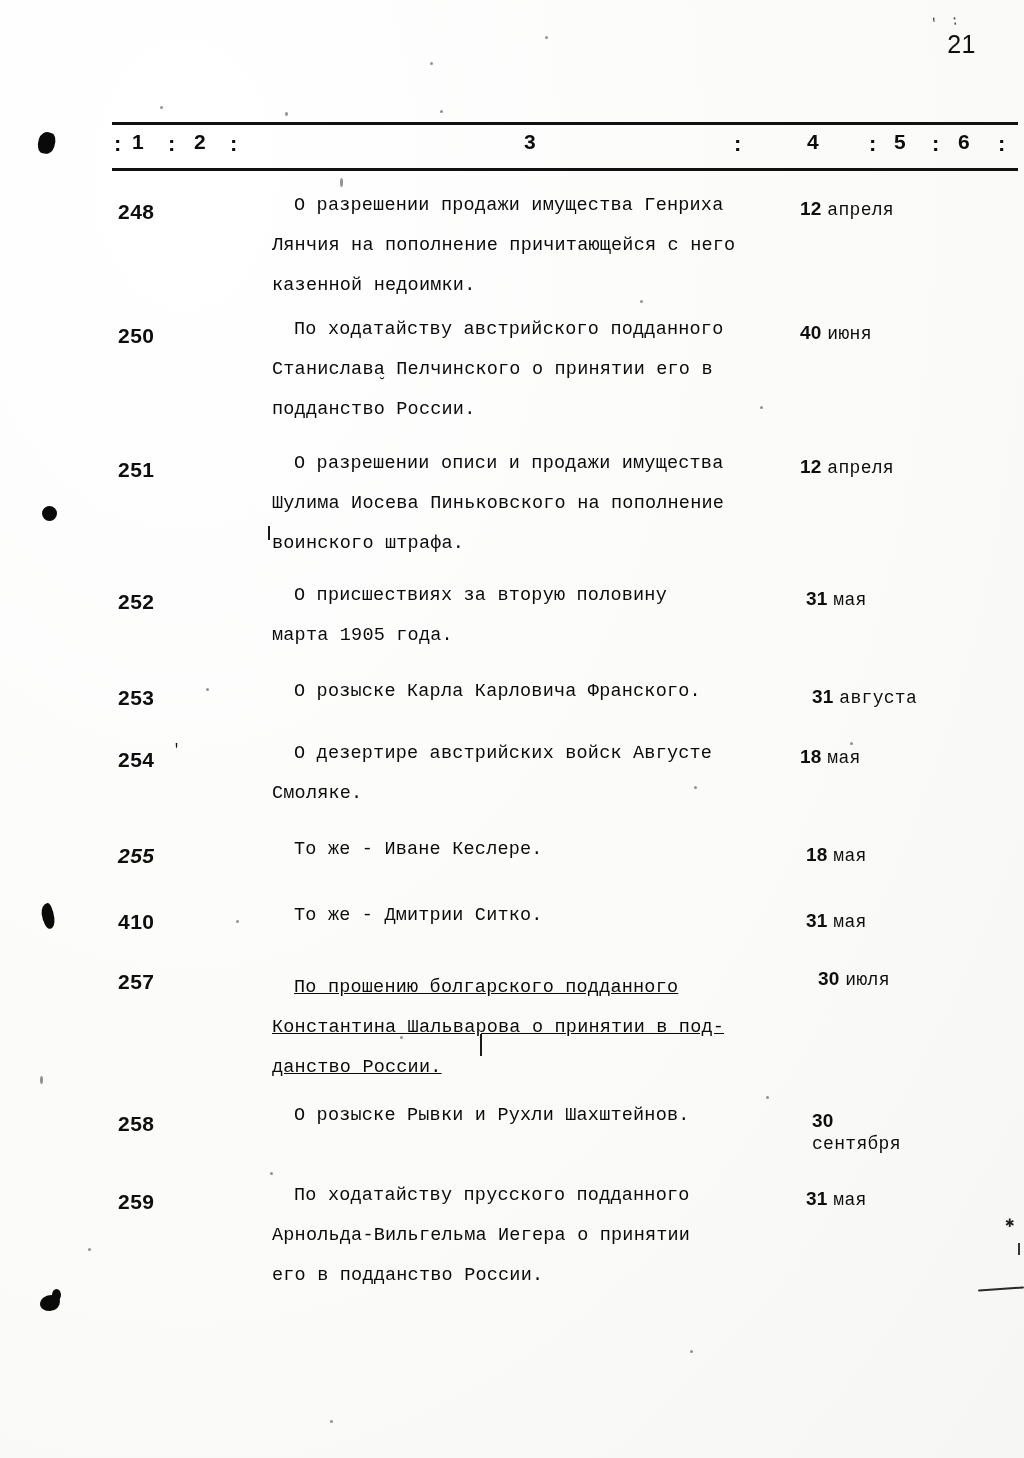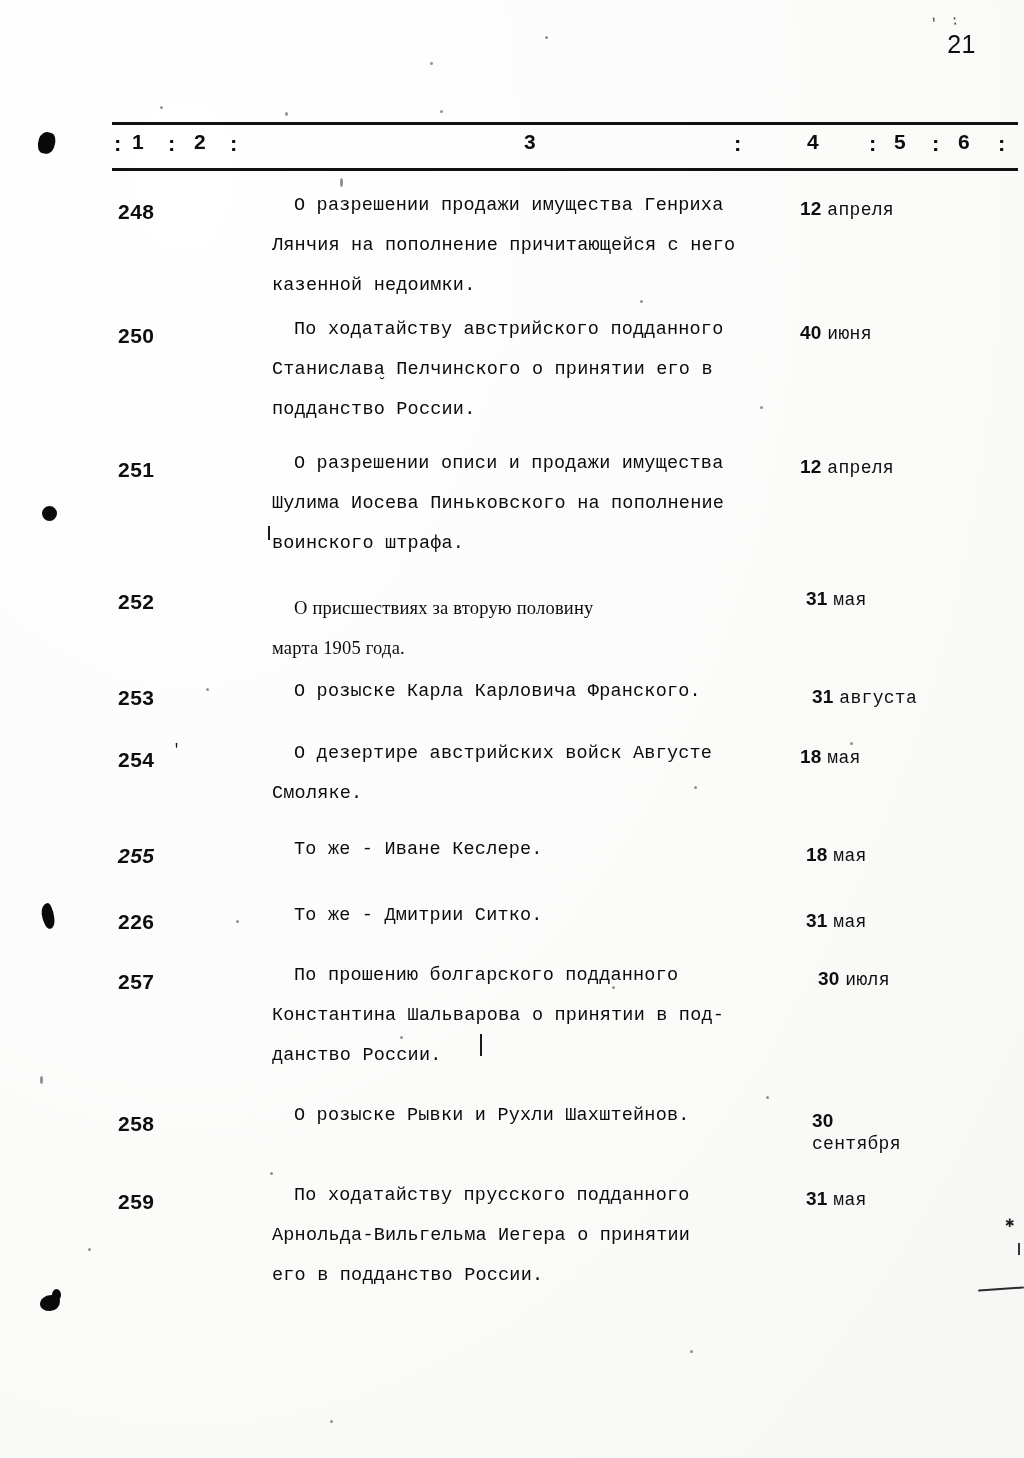--- a/index.html
+++ b/index.html
@@ -160,21 +160,21 @@
 воинского штрафа.</span>
     <span class="tick" style="left:268px;top:82px;width:2px;height:14px;"></span>
     <span class="entry-date" style="left:800px;top:12px;">
       <span class="dn">12</span>
       <span class="dm"> апреля</span>
     </span>
   </div>
 
   <div class="entry" style="height:96px;">
     <span class="entry-number" style="top:14px;">252</span>
-    <span class="entry-desc indent" style="top:12px;font-family:Liberation Serif, serif;">О присшествиях за вторую половину
+    <span class="entry-desc indent" style="top:0px;">О присшествиях за вторую половину
 марта 1905 года.</span>
     <span class="entry-date" style="left:806px;top:12px;">
       <span class="dn">31</span>
       <span class="dm"> мая</span>
     </span>
   </div>
 
   <div class="entry" style="height:62px;">
     <span class="entry-number" style="top:14px;">253</span>
     <span class="entry-desc indent" style="top:0px;">О розыске Карла Карловича Франского.</span>
@@ -198,31 +198,31 @@
   <div class="entry" style="height:66px;">
     <span class="entry-number" style="top:14px;font-style:italic;">255</span>
     <span class="entry-desc indent" style="top:0px;">То же - Иване Кеслере.</span>
     <span class="entry-date" style="left:806px;top:14px;">
       <span class="dn">18</span>
       <span class="dm"> мая</span>
     </span>
   </div>
 
   <div class="entry" style="height:60px;">
-    <span class="entry-number" style="top:14px;">226</span>
+    <span class="entry-number" style="top:14px;">410</span>
     <span class="entry-desc indent" style="top:0px;">То же - Дмитрии Ситко.</span>
     <span class="entry-date" style="left:806px;top:14px;">
       <span class="dn">31</span>
       <span class="dm"> мая</span>
     </span>
   </div>
 
   <div class="entry" style="height:134px;">
     <span class="entry-number" style="top:14px;">257</span>
-    <span class="entry-desc indent" style="top:0px;">По прошению болгарского подданного
+    <span class="entry-desc indent" style="top:12px;text-decoration:underline;">По прошению болгарского подданного
 Константина Шальварова о принятии в под-
 данство России.</span>
     <span class="tick" style="left:480px;top:78px;width:2px;height:22px;"></span>
     <span class="entry-date" style="left:818px;top:12px;">
       <span class="dn">30</span>
       <span class="dm"> июля</span>
     </span>
   </div>
 
   <div class="entry" style="height:86px;">

